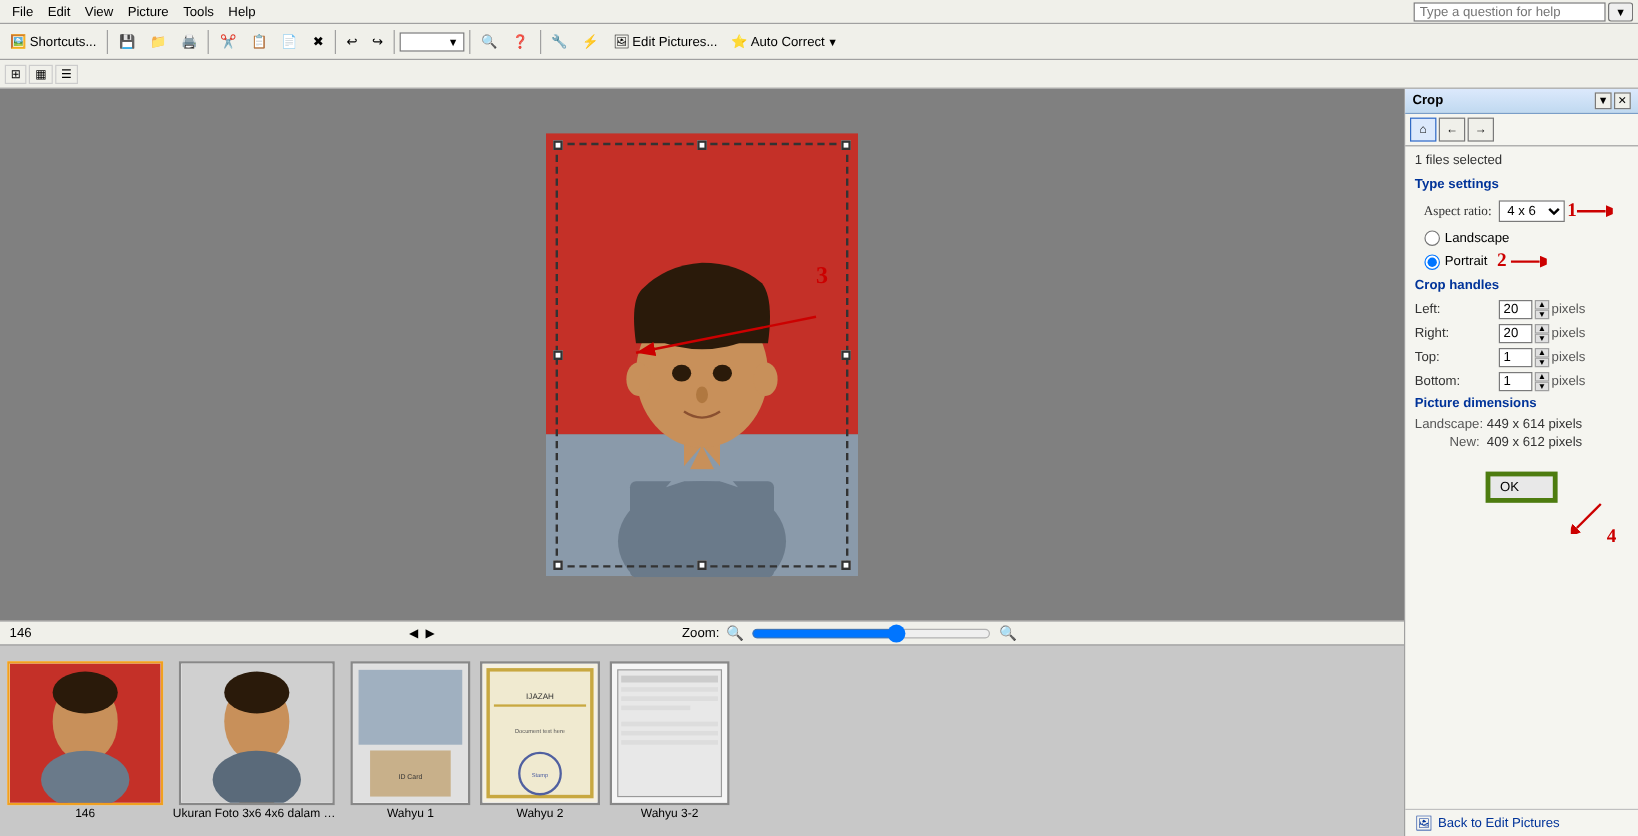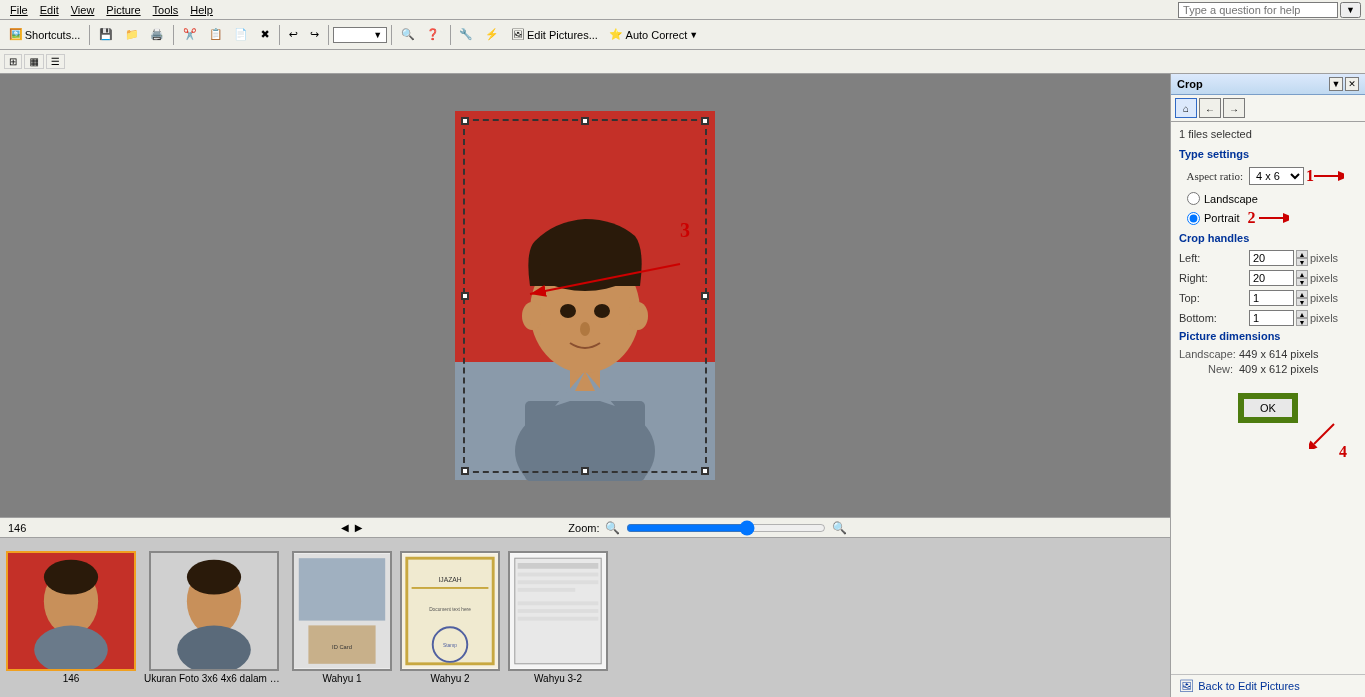--- a/index.html
+++ b/index.html
@@ -1,20 +1,20 @@
 <!DOCTYPE html>
 <html><head>
   <meta charset="utf-8">
   <style>
     * { box-sizing: border-box; margin: 0; padding: 0; }
     body { font-family: 'Segoe UI', Tahoma, Arial, sans-serif; font-size: 11px; background: #d4d0c8; overflow: hidden; width: 1365px; height: 697px; }
 
     
     .menubar { background: #f0f0ea; border-bottom: 1px solid #a0a0a0; display: flex; align-items: center; padding: 2px 4px; height: 20px; }
-    .menubar-item { padding: 1px 6px; cursor: pointer; font-size: 11px; text-decoration: underline; }
+    .menubar-item { padding: 1px 6px; cursor: pointer; font-size: 11px; }
 
     
     .toolbar { background: #f0f0ea; border-bottom: 1px solid #a0a0a0; display: flex; align-items: center; padding: 2px 4px; height: 30px; gap: 2px; }
     .toolbar-btn { background: #f0f0ea; border: 1px solid transparent; padding: 2px 4px; cursor: pointer; font-size: 11px; display: flex; align-items: center; gap: 2px; }
     .toolbar-sep { width: 1px; background: #a0a0a0; height: 20px; margin: 0 2px; }
     .zoom-box { display: flex; align-items: center; border: 1px solid #7a7a7a; background: white; padding: 1px 4px; font-size: 11px; }
     .zoom-box input { border: none; outline: none; width: 35px; font-size: 11px; }
 
     
     .toolbar2 { background: #f0f0ea; border-bottom: 1px solid #a0a0a0; display: flex; align-items: center; padding: 1px 4px; height: 24px; gap: 2px; }
@@ -44,35 +44,35 @@
     .panel-nav-btn.active { background: #dce9fc; border-color: #316ac5; }
 
     .panel-body { padding: 6px 8px; flex: 1; overflow-y: auto; }
     .panel-files { font-size: 11px; margin-bottom: 8px; color: #333; }
 
     .section-title { font-weight: bold; font-size: 11px; color: #003399; margin-bottom: 6px; margin-top: 4px; }
 
     .field-row { display: flex; align-items: center; margin-bottom: 4px; }
     .field-label { width: 70px; font-size: 11px; color: #333; text-align: left; padding-right: 6px; }
     .field-value { display: flex; align-items: center; gap: 2px; }
-    .field-input { width: 45px; border: 1px solid #7a7a7a; background: white; font-size: 11px; padding: 1px 3px; }
+    .field-input { width: 28px; border: 1px solid #7a7a7a; background: white; font-size: 11px; padding: 1px 3px; }
     .field-unit { font-size: 11px; color: #555; }
     .spinner { display: flex; flex-direction: column; }
     .spinner-btn { width: 12px; height: 8px; background: #e0e0e0; border: 1px solid #a0a0a0; font-size: 7px; display: flex; align-items: center; justify-content: center; cursor: pointer; line-height: 1; }
 
     .aspect-select { border: 1px solid #7a7a7a; background: white; font-size: 11px; padding: 1px 2px; width: 55px; }
 
     .radio-row { display: flex; align-items: center; gap: 4px; margin-bottom: 3px; padding-left: 8px; font-size: 11px; }
     .radio-row input { margin: 0; }
 
     .dim-row { display: flex; margin-bottom: 3px; font-size: 11px; }
     .dim-label { width: 60px; text-align: right; padding-right: 6px; color: #555; }
     .dim-value { color: #333; }
 
-    .ok-btn { display: block; margin: 8px auto; width: 60px; background: #e8e8e8; border: 6px solid #4d7c0f; padding: 3px 8px; cursor: pointer; font-size: 11px; text-align: center; }
+    .ok-btn { display: block; margin: 8px auto; width: 60px; background: #e8e8e8; border: 4px solid #4d7c0f; padding: 3px 8px; cursor: pointer; font-size: 11px; text-align: left; }
 
     .back-link { padding: 4px 8px; font-size: 11px; color: #003399; display: flex; align-items: center; gap: 4px; cursor: pointer; border-top: 1px solid #c0c0c0; }
 
     
     .filmstrip { height: 160px; background: #c8c8c8; border-top: 1px solid #a0a0a0; display: flex; align-items: center; padding: 4px 6px; gap: 8px; overflow: hidden; }
     .film-item { display: flex; flex-direction: column; align-items: center; cursor: pointer; }
     .film-thumb { width: 145px; height: 130px; background: #fff; border: 2px solid #888; overflow: hidden; display: flex; align-items: center; justify-content: center; }
     .film-thumb.selected { border: 2px solid #f0a020; }
     .film-label { font-size: 10px; margin-top: 2px; text-align: center; max-width: 140px; overflow: hidden; white-space: nowrap; text-overflow: ellipsis; }
 

